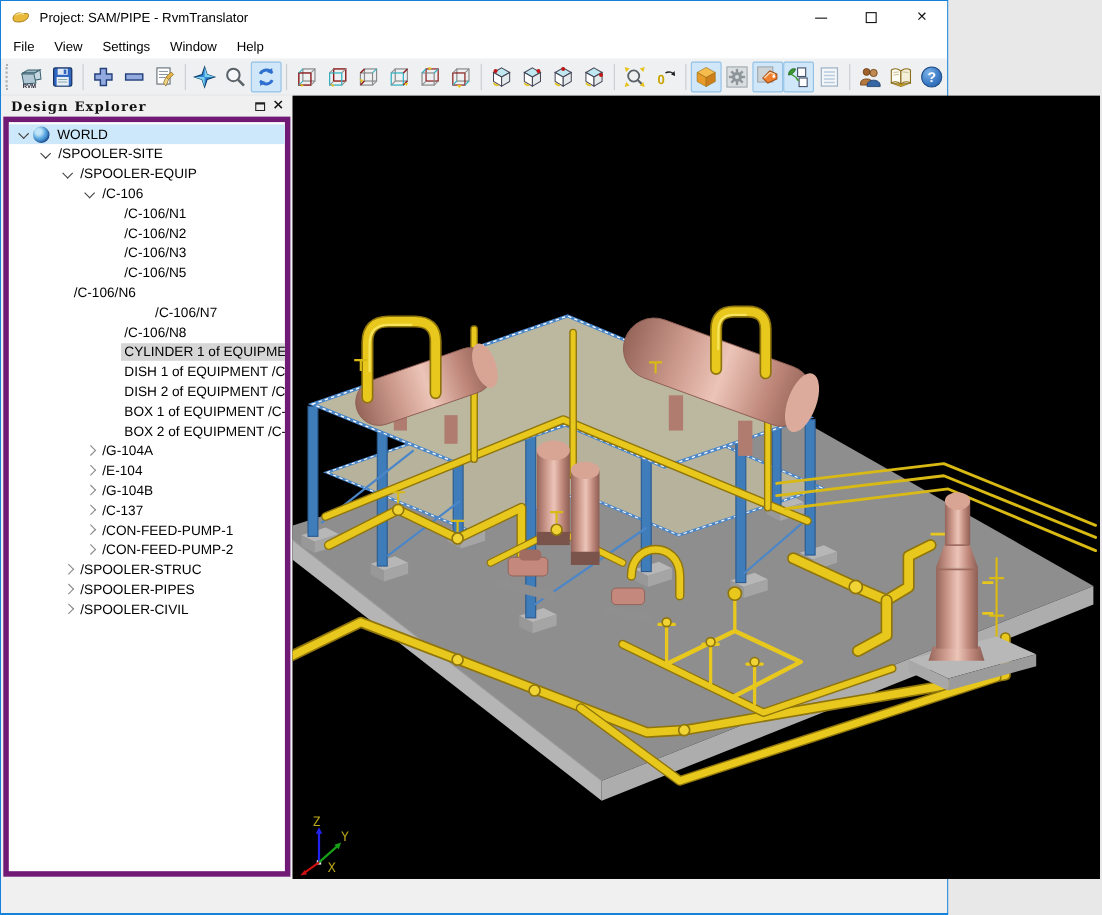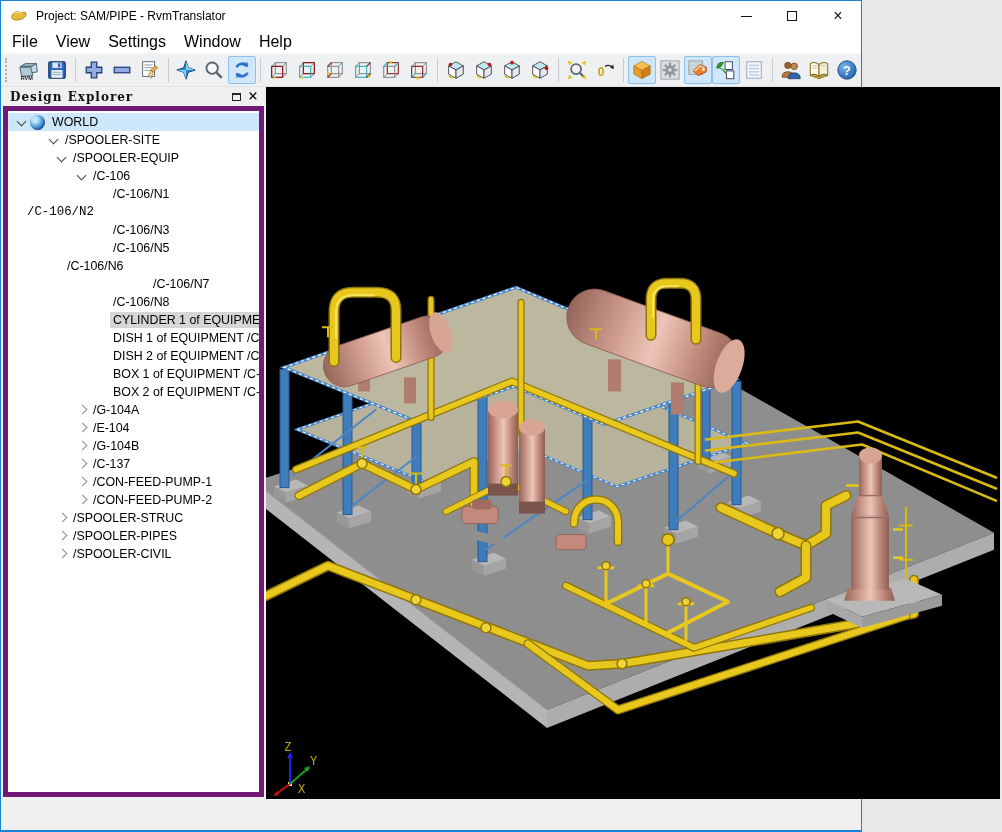--- a/index.html
+++ b/index.html
@@ -13,21 +13,21 @@
   .app-icon { width:18px; height:16px; margin:0 8px 0 9px; }
   .title-text { font-size:12px; color:#000; }
   .win-controls { margin-left:auto; display:flex; height:30px; }
   .wbtn { width:46px; height:30px; display:flex; align-items:center; justify-content:center; color:#111; }
   .glyph-min { width:11px; border-top:1px solid #111; display:block; }
   .glyph-max { width:10px; height:10px; border:1px solid #111; display:block; }
   .glyph-close { font-size:16px; line-height:1; font-weight:400; }
 
   
   .menubar { height:22px; background:#ffffff; display:flex; align-items:center; padding-left:2px; flex:0 0 auto; }
-  .mitem { font-size:16px; color:#000; padding:3px 9px; }
+  .mitem { font-size:12px; color:#000; padding:3px 9px; }
 
   
   .toolbar { height:34px; background:#eef0f1; display:flex; align-items:center; padding-left:2px;
              border-top:1px solid #f6f7f8; border-bottom:1px solid #e0e2e4; flex:0 0 auto; }
   .grip { width:7px; height:24px; border-left:2px dotted #aab0b5; margin:0 3px 0 2px; }
   .tsep { width:1px; height:24px; background:#c9cccf; margin:0 4px; }
   .tbtn { width:30px; height:28px; display:flex; align-items:center; justify-content:center;
           border:1px solid transparent; border-radius:2px; }
   .tbtn.toggled { background:#cfe7f8; border-color:#8fc0e6; }
   .tbtn svg { width:22px; height:22px; }
@@ -388,53 +388,53 @@
             <span class="float-glyph"></span>
           </span>
         <span class="close-btn">×</span>
       </div>
       <div class="tree">
           <div class="trow sel-active" style="padding-left: 6px;">
             <span class="chev down"></span>
             <span class="globe"></span>
             <span class="tlabel">WORLD</span>
           </div>
-          <div class="trow" style="padding-left: 38px;">
+          <div class="trow" style="padding-left: 26px;">
             <span class="chev down"></span>
             <span class="tlabel">/SPOOLER-SITE</span>
           </div>
           <div class="trow" style="padding-left: 46px;">
             <span class="chev down"></span>
             <span class="tlabel">/SPOOLER-EQUIP</span>
           </div>
           <div class="trow" style="padding-left: 66px;">
             <span class="chev down"></span>
             <span class="tlabel">/C-106</span>
           </div>
           <div class="trow" style="padding-left: 86px;">
             <span class="chev"></span>
             <span class="tlabel">/C-106/N1</span>
           </div>
-          <div class="trow" style=" font-family: Liberation Mono, monospace;">
+          <div class="trow" style="padding-left: 86px;">
             <span class="chev"></span>
             <span class="tlabel">/C-106/N2</span>
           </div>
           <div class="trow" style="padding-left: 86px;">
             <span class="chev"></span>
             <span class="tlabel">/C-106/N3</span>
           </div>
           <div class="trow" style="padding-left: 86px;">
             <span class="chev"></span>
             <span class="tlabel">/C-106/N5</span>
           </div>
           <div class="trow" style="padding-left: 40px;">
             <span class="chev"></span>
             <span class="tlabel">/C-106/N6</span>
           </div>
-          <div class="trow" style="padding-left: 86px; gap: 40px;">
+          <div class="trow" style="padding-left: 114px;">
             <span class="chev"></span>
             <span class="tlabel">/C-106/N7</span>
           </div>
           <div class="trow" style="padding-left: 86px;">
             <span class="chev"></span>
             <span class="tlabel">/C-106/N8</span>
           </div>
           <div class="trow sel-inactive" style="padding-left: 86px;">
             <span class="chev"></span>
             <span class="tlabel">CYLINDER 1 of EQUIPME...</span>

